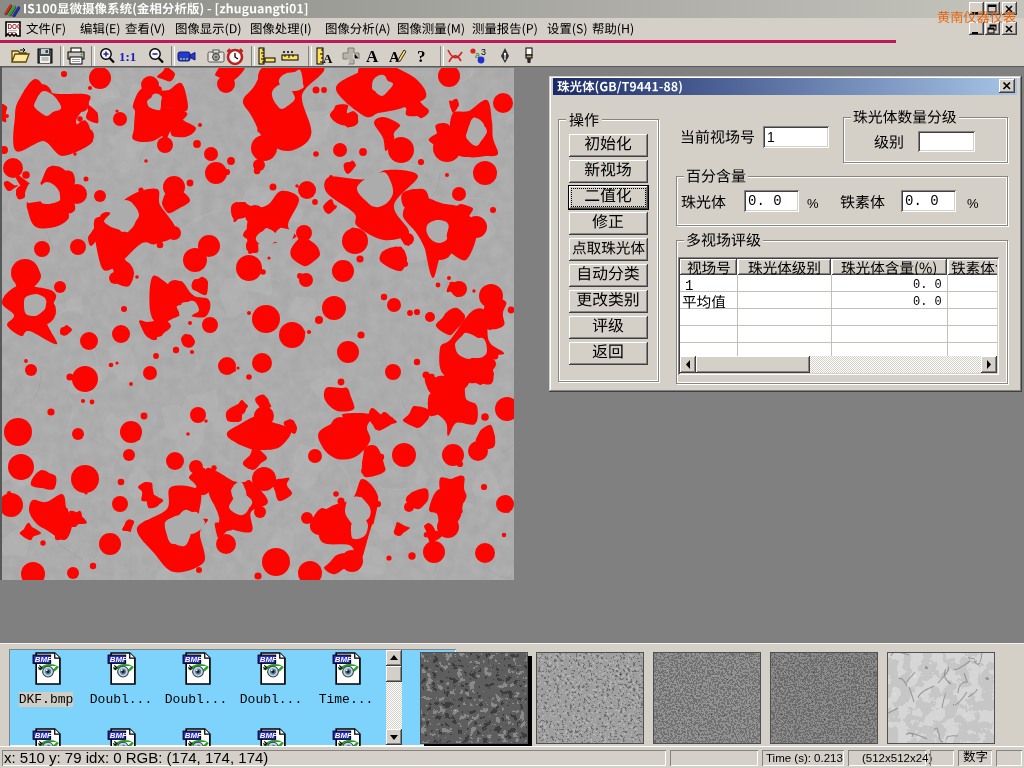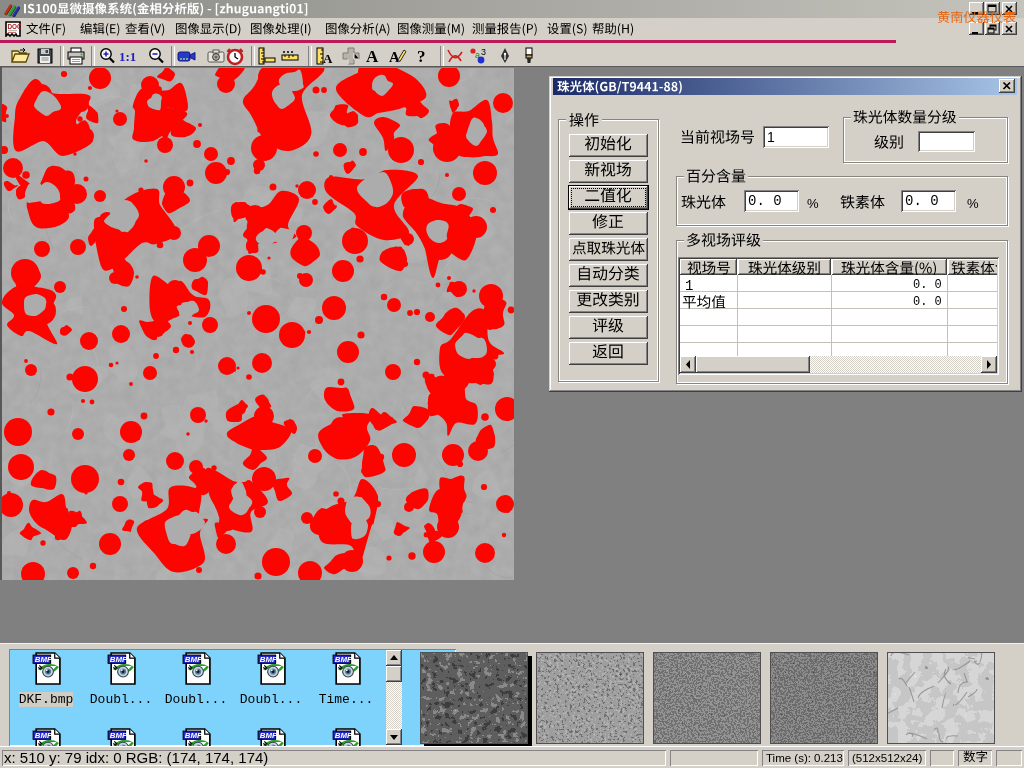--- a/index.html
+++ b/index.html
@@ -1094,20 +1094,20 @@
         <path d="M19 83Q22 78 40 87"></path>
         <path d="M22 35Q23 37 27 50"></path>
       </g>
       <rect x="0.5" y="0.5" width="107" height="91" fill="none" stroke="#505050"></rect>
     </svg>
   </div>
 <div class="abs" style="left:0;top:746px;width:1024px;height:22px;background:#d4d0c8;border-top:1px solid #fff">
     <div class="abs" style="left:2px;top:3px;width:664px;height:16px;box-shadow:inset 1px 1px #848284,inset -1px -1px #fff;font-size:15px;line-height:16px;padding-left:2px;box-sizing:border-box;white-space:nowrap">x: 510 y: 79 idx: 0 RGB: (174, 174, 174)</div>
     <div class="abs" style="left:670px;top:3px;width:88px;height:16px;box-shadow:inset 1px 1px #848284,inset -1px -1px #fff;font-size:11.5px;line-height:16px;padding-left:6px;box-sizing:border-box;white-space:nowrap"></div>
     <div class="abs" style="left:762px;top:3px;width:82px;height:16px;box-shadow:inset 1px 1px #848284,inset -1px -1px #fff;font-size:11.5px;line-height:16px;padding-left:4px;box-sizing:border-box;white-space:nowrap">Time (s): 0.213</div>
-    <div class="abs" style="left:848px;top:3px;width:78px;height:16px;box-shadow:inset 1px 1px #848284,inset -1px -1px #fff;font-size:11.5px;line-height:16px;padding-left:4px;box-sizing:border-box;white-space:nowrap">(512x512x24)</div>
+    <div class="abs" style="left:848px;top:3px;width:78px;height:16px;box-shadow:inset 1px 1px #848284,inset -1px -1px #fff;font-size:11.5px;line-height:16px;padding-left:14px;box-sizing:border-box;white-space:nowrap">(512x512x24)</div>
     <div class="abs" style="left:930px;top:3px;width:24px;height:16px;box-shadow:inset 1px 1px #848284,inset -1px -1px #fff;font-size:11.5px;line-height:16px;padding-left:6px;box-sizing:border-box;white-space:nowrap"></div>
     <div class="abs" style="left:958px;top:3px;width:34px;height:16px;box-shadow:inset 1px 1px #848284,inset -1px -1px #fff;font-size:11.5px;line-height:16px;padding-left:5px;box-sizing:border-box;white-space:nowrap">
       <svg width="25" height="15" viewBox="0 -11.2 25 15.0" style="display:block">
         <path d="M5.5 -10.3C5.3 -9.8 4.9 -9 4.6 -8.6L5.2 -8.3C5.5 -8.7 6 -9.3 6.3 -9.9ZM1.1 -9.9C1.4 -9.4 1.8 -8.7 1.9 -8.3L2.6 -8.6C2.5 -9 2.1 -9.7 1.8 -10.2ZM5.1 -3.2C4.8 -2.6 4.4 -2.1 4 -1.6C3.5 -1.8 3 -2.1 2.5 -2.2C2.7 -2.6 2.9 -2.9 3.1 -3.2ZM1.4 -1.9C2 -1.7 2.7 -1.4 3.3 -1C2.5 -0.5 1.5 -0.1 0.5 0.2C0.7 0.4 0.9 0.7 1 0.9C2.1 0.6 3.2 0.1 4.1 -0.6C4.5 -0.4 4.9 -0.1 5.2 0.1L5.8 -0.5C5.5 -0.7 5.1 -1 4.7 -1.2C5.4 -1.9 5.9 -2.8 6.2 -3.9L5.7 -4.1L5.5 -4L3.5 -4L3.8 -4.7L2.9 -4.8C2.8 -4.6 2.7 -4.3 2.6 -4L0.9 -4L0.9 -3.2L2.2 -3.2C1.9 -2.8 1.6 -2.3 1.4 -1.9ZM3.2 -10.5L3.2 -8.2L0.6 -8.2L0.6 -7.4L2.9 -7.4C2.3 -6.6 1.4 -5.8 0.5 -5.4C0.7 -5.3 0.9 -4.9 1 -4.7C1.8 -5.1 2.6 -5.8 3.2 -6.6L3.2 -5.1L4.1 -5.1L4.1 -6.8C4.7 -6.3 5.5 -5.7 5.8 -5.4L6.3 -6.1C6 -6.3 4.9 -7 4.3 -7.4L6.6 -7.4L6.6 -8.2L4.1 -8.2L4.1 -10.5ZM7.9 -10.4C7.6 -8.2 7 -6.1 6 -4.8C6.2 -4.7 6.6 -4.4 6.7 -4.2C7.1 -4.7 7.3 -5.2 7.6 -5.8C7.9 -4.6 8.2 -3.5 8.7 -2.5C8 -1.3 7 -0.4 5.6 0.3C5.8 0.5 6.1 0.8 6.2 1C7.4 0.4 8.4 -0.5 9.1 -1.6C9.8 -0.6 10.5 0.3 11.5 0.9C11.7 0.7 11.9 0.3 12.2 0.2C11.1 -0.4 10.3 -1.3 9.6 -2.5C10.3 -3.8 10.7 -5.3 11 -7.2L11.9 -7.2L11.9 -8.1L8.3 -8.1C8.5 -8.8 8.6 -9.5 8.7 -10.3ZM10.1 -7.2C9.9 -5.8 9.6 -4.5 9.2 -3.5C8.7 -4.6 8.3 -5.9 8.1 -7.2ZM18.2 -4.5L18.2 -3.8L13.4 -3.8L13.4 -2.9L18.2 -2.9L18.2 -0.2C18.2 0 18.2 0.1 18 0.1C17.7 0.1 16.9 0.1 16.1 0.1C16.2 0.3 16.4 0.7 16.5 1C17.6 1 18.2 1 18.6 0.8C19.1 0.7 19.2 0.4 19.2 -0.2L19.2 -2.9L24.1 -2.9L24.1 -3.8L19.2 -3.8L19.2 -4.2C20.3 -4.8 21.5 -5.7 22.2 -6.5L21.6 -6.9L21.4 -6.9L15.4 -6.9L15.4 -6L20.4 -6C19.8 -5.5 19 -4.9 18.2 -4.5ZM17.8 -10.3C18 -10 18.3 -9.6 18.4 -9.2L13.5 -9.2L13.5 -6.6L14.4 -6.6L14.4 -8.3L23 -8.3L23 -6.6L24 -6.6L24 -9.2L19.5 -9.2C19.4 -9.6 19 -10.2 18.7 -10.6Z" fill="#000"></path>
       </svg>
     </div>
     <div class="abs" style="left:996px;top:3px;width:26px;height:16px;box-shadow:inset 1px 1px #848284,inset -1px -1px #fff;font-size:11.5px;line-height:16px;padding-left:6px;box-sizing:border-box;white-space:nowrap"></div>
   </div>
 </body></html>

